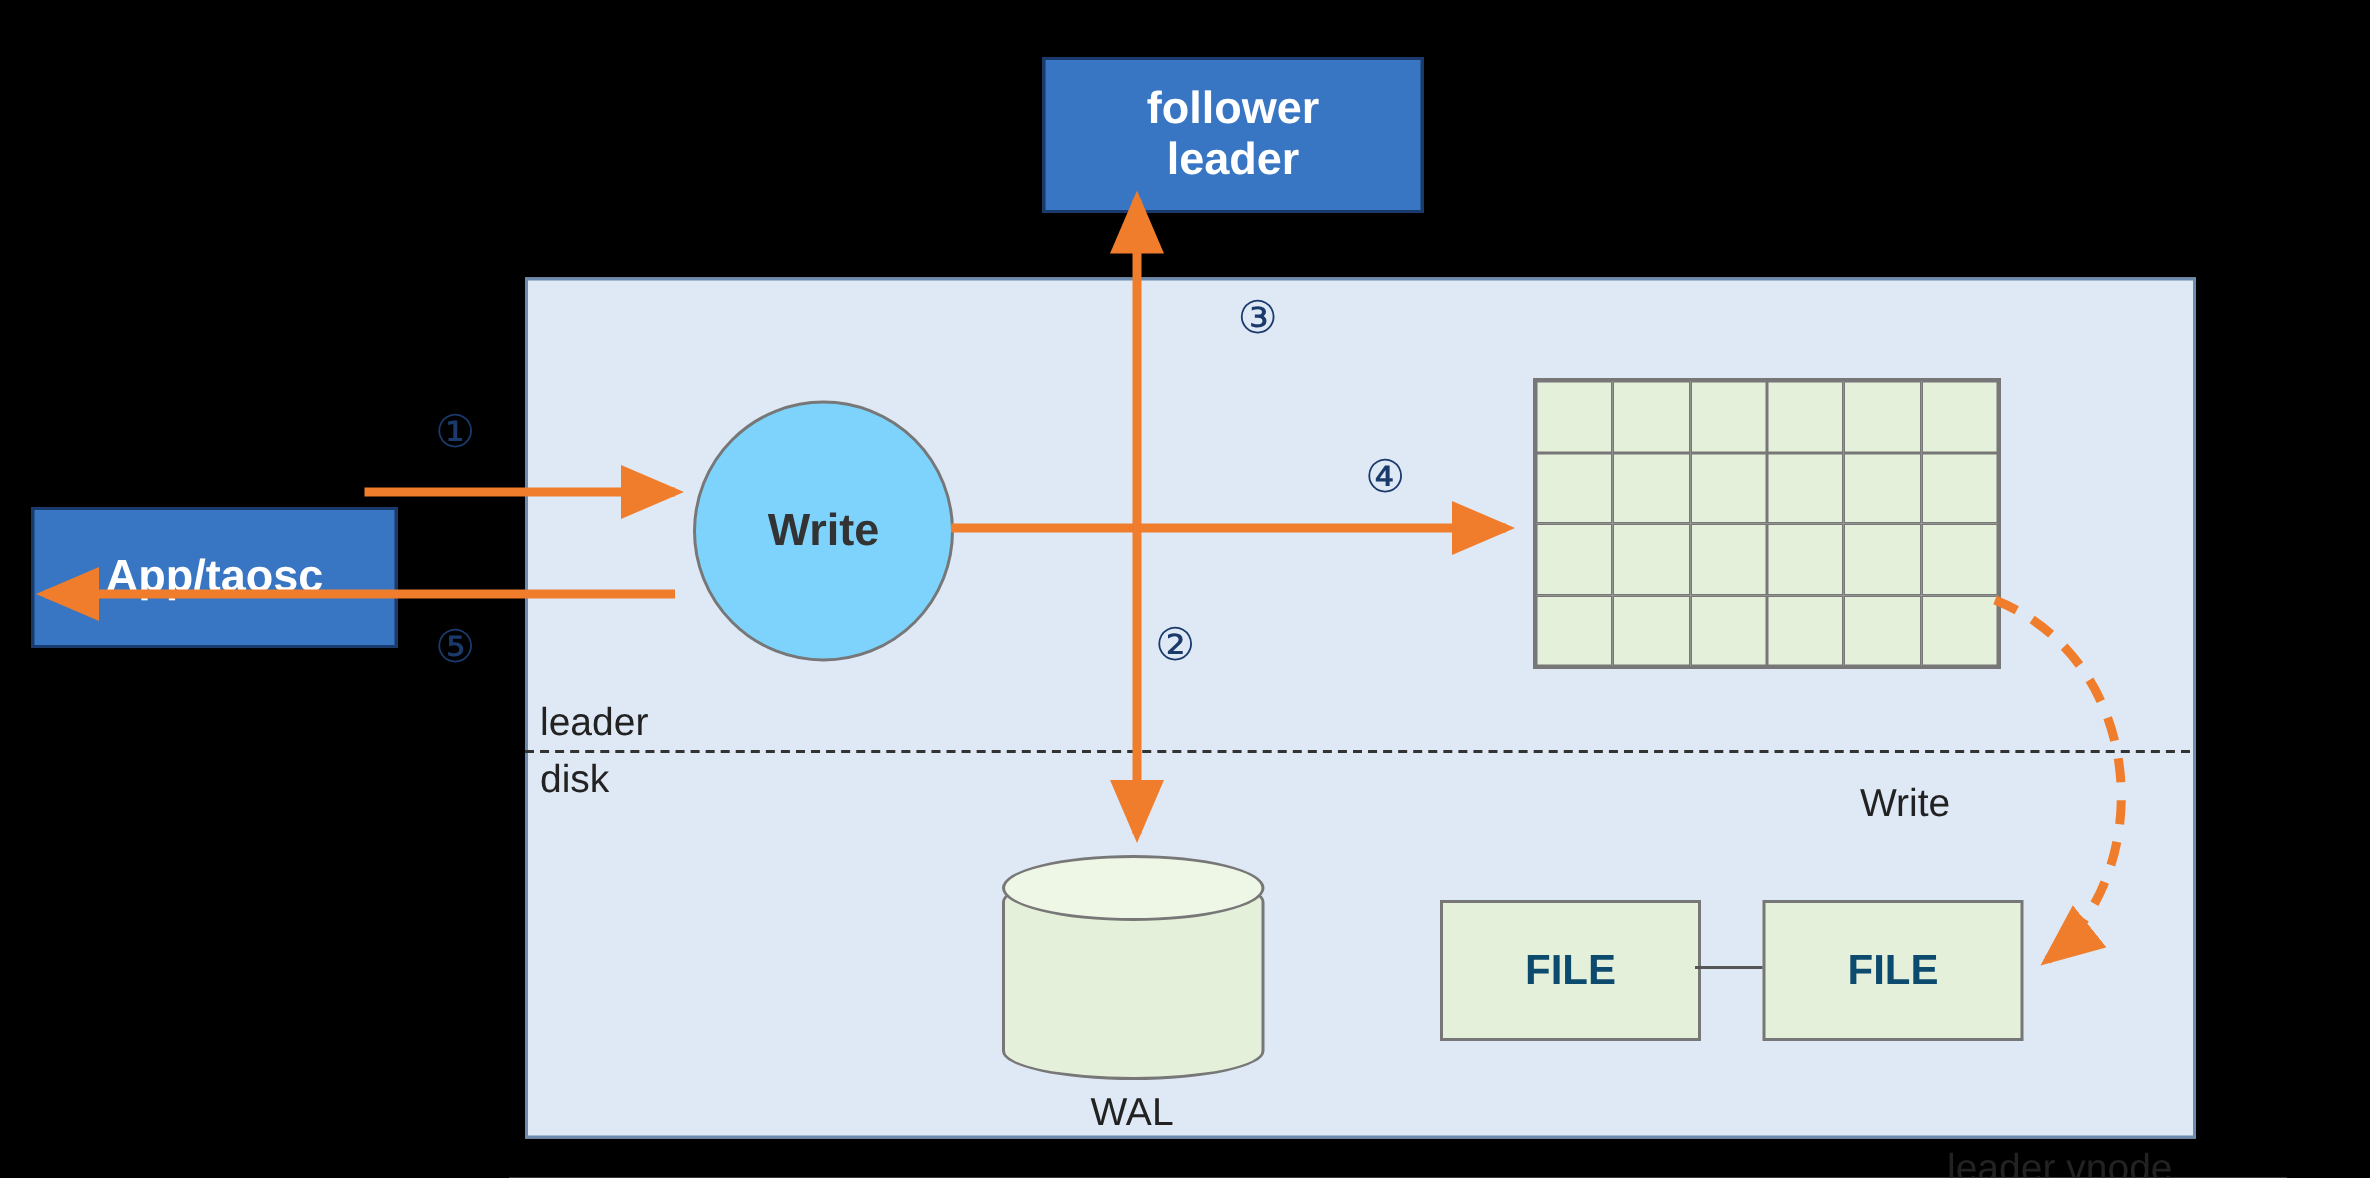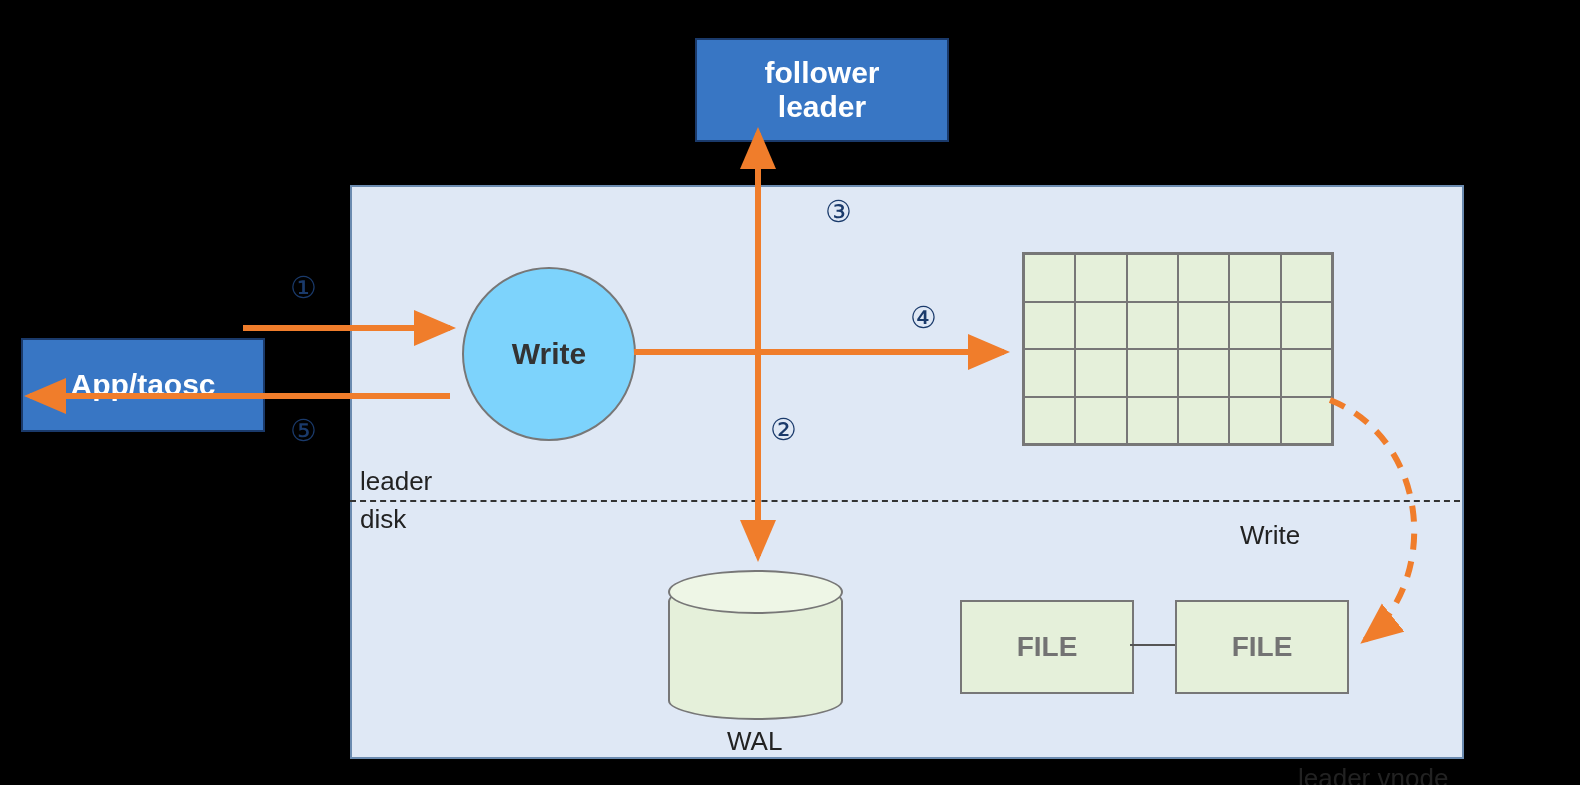--- a/index.html
+++ b/index.html
@@ -36,21 +36,21 @@
     justify-content: center;
     font-weight: bold;
   }
   .file-box {
     background: #e5f0da;
     border: 2px solid #777;
     display: flex;
     align-items: center;
     justify-content: center;
     font-weight: 700;
-    color: #737373;
+    color: #0c4a6e;
   }
   .grid-box {
     background: #e5f0da;
     border: 2px solid #777;
   }
   .grid-inner {
     display: grid;
     grid-template-columns: repeat(6, 1fr);
     grid-template-rows: repeat(4, 1fr);
     width: 100%;

